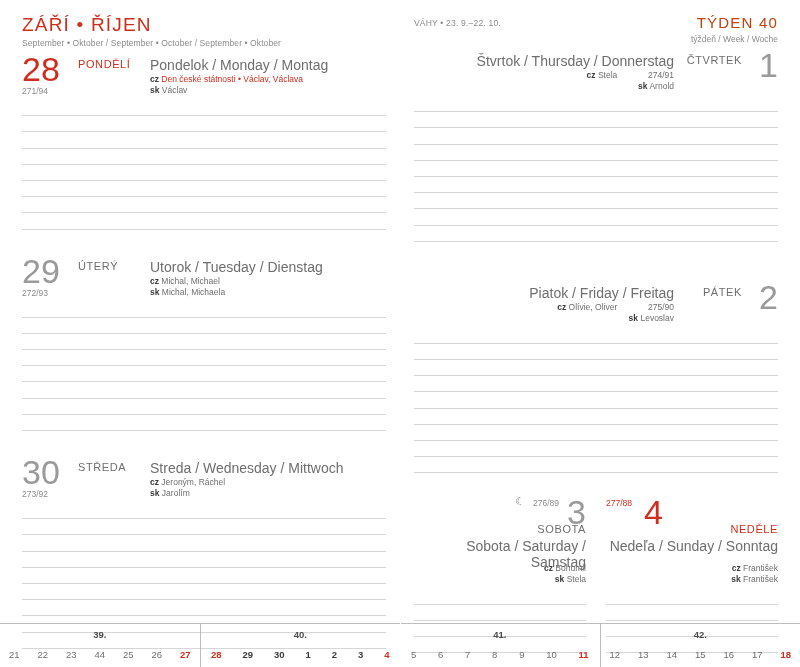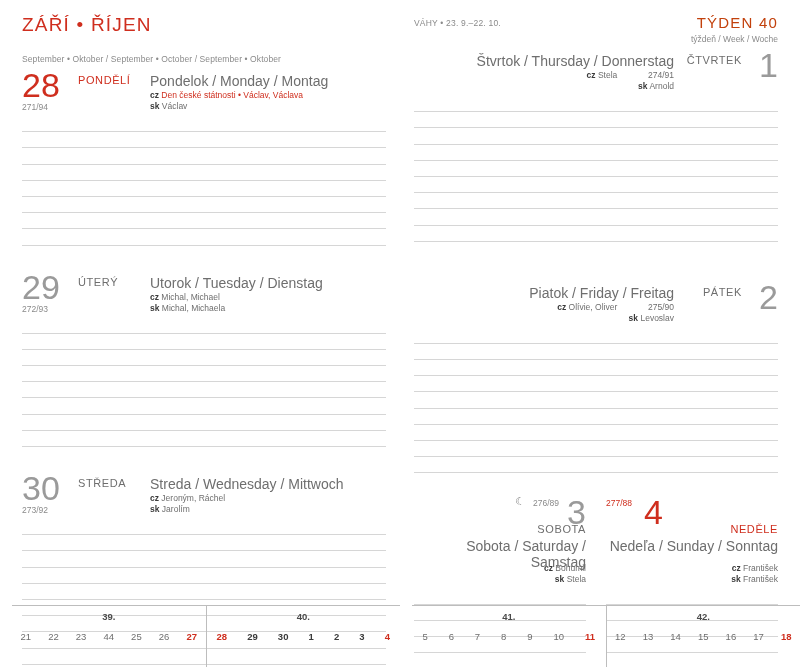--- a/index.html
+++ b/index.html
@@ -23,21 +23,21 @@
   .hdr-left { position: relative; }
   .month-title {
     color: #cf2e1e;
     font-size: 19px;
     letter-spacing: 1.2px;
     font-weight: 400;
   }
   .month-sub {
     color: #8a8a8a;
     font-size: 8.5px;
-    margin-top: 18px;
+    margin-top: 2px;
     letter-spacing: .1px;
   }
   .hdr-right { text-align: right; position: relative; }
   .week-title {
     color: #c2410c;
     font-size: 15px;
     letter-spacing: 1.2px;
   }
   .week-sub {
     color: #8a8a8a;
@@ -115,22 +115,21 @@
   .lines { margin-top: 2px; }
   .lines .ln {
     border-bottom: 1px solid #d6d6d6;
     height: 16.2px;
   }
 
   
   .bottom {
     position: absolute;
     left: 0; right: 0; bottom: 0;
-    height: 62px;
-    padding-left: 12px;
+    height: 44px;
   }
   .bottom .inner { display: flex; height: 100%; }
   .wkblock {
     flex: 1;
     border-top: 1px solid #bdbdbd;
     position: relative;
   }
   .wkblock + .wkblock { border-left: 1px solid #bdbdbd; }
   .wklabel {
     text-align: center;

